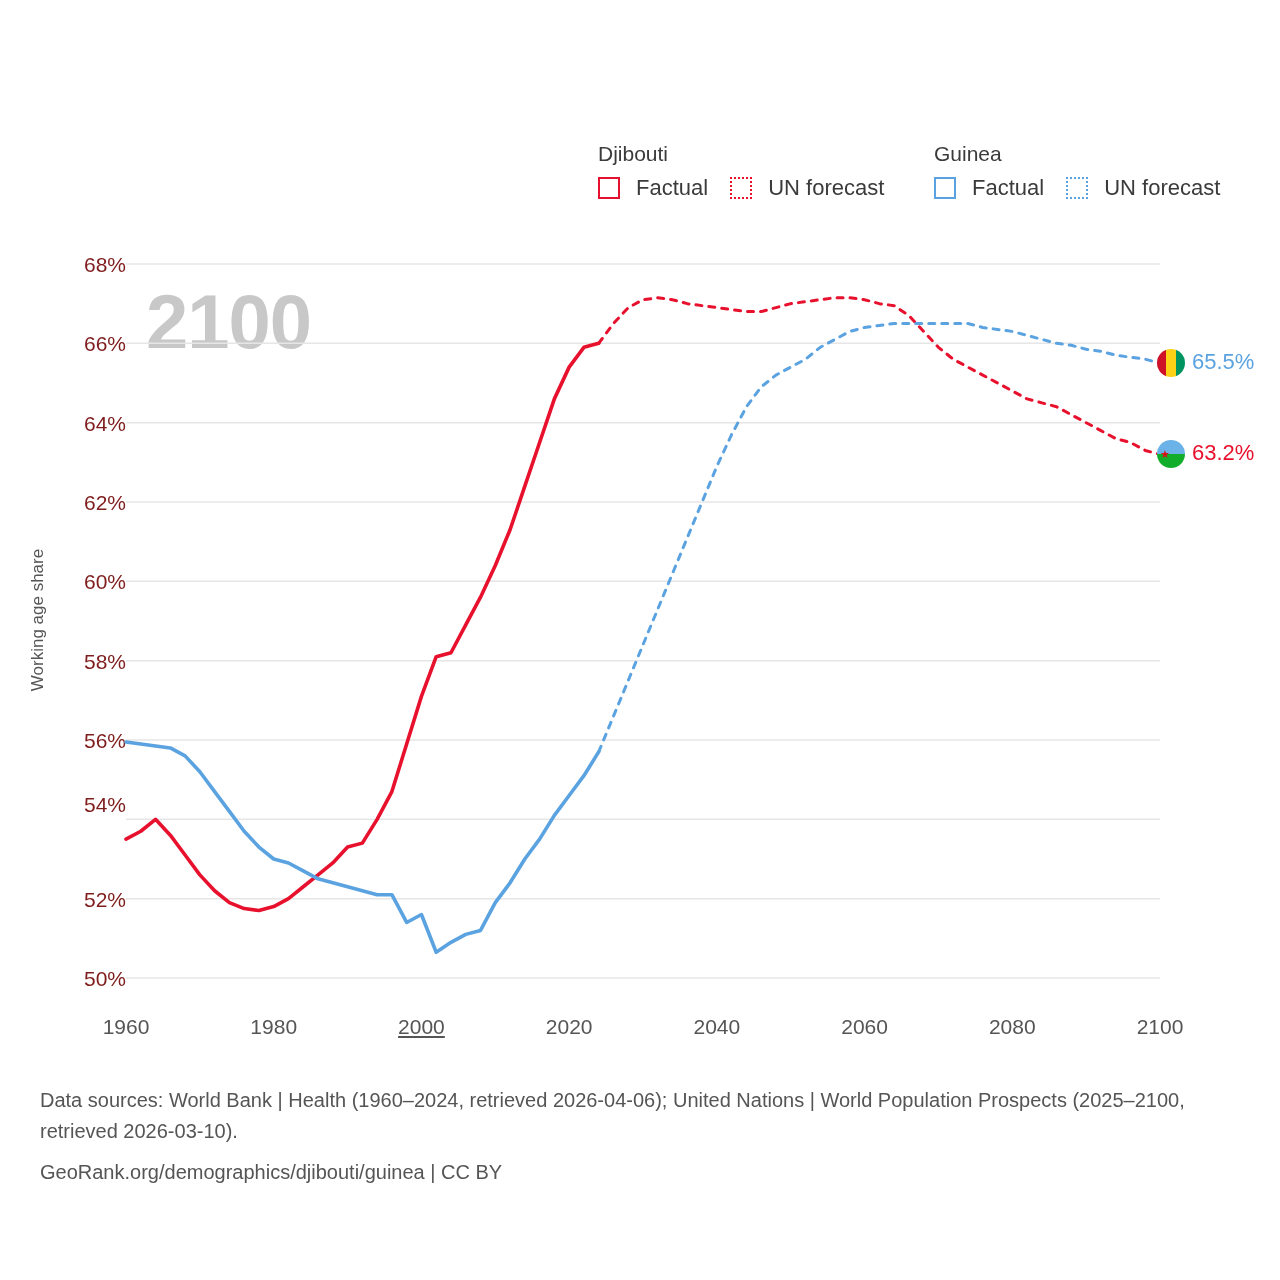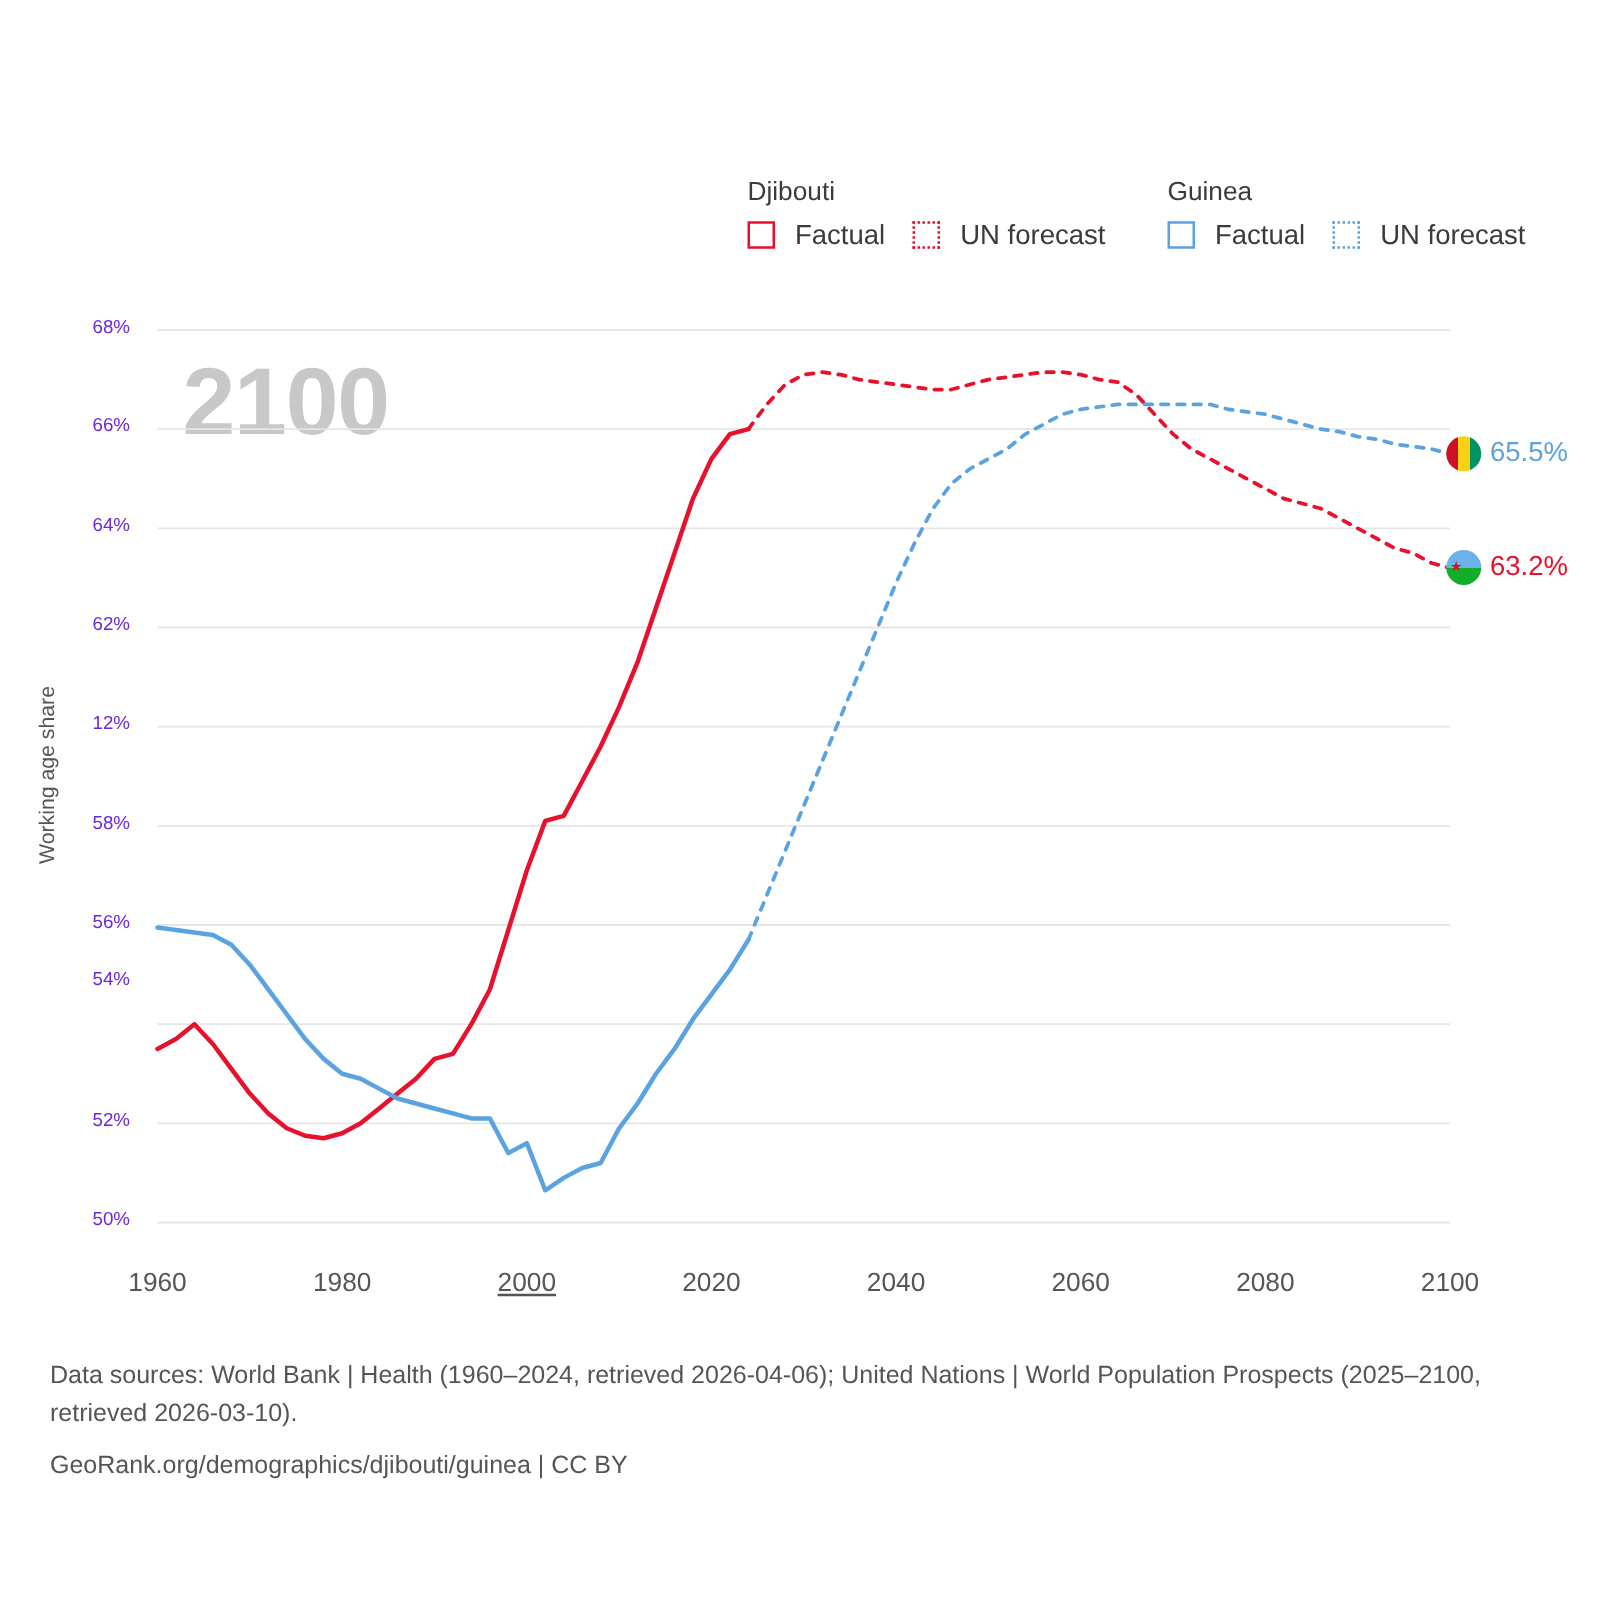--- a/index.html
+++ b/index.html
@@ -99,23 +99,23 @@
     text-align: center;
     font-size: 17px;
     color: #555555;
     transform: rotate(-90deg);
     transform-origin: center center;
   }
   .ytick {
     position: absolute;
     right: 0;
     width: 74px;
-    text-align: center;
-    font-size: 15px;
-    color: #6d28d9;
+    text-align: right;
+    font-size: 21px;
+    color: #7f1d1d;
     transform: translateY(-11px);
   }
   .ytick-holder {
     position: absolute;
     left: 0;
     top: 0;
     width: 126px;
   }
   .xtick {
     position: absolute;
@@ -207,24 +207,24 @@
       </div>
     </div>
   </div>
 
   <div class="plot-wrap">
     <div class="watermark">2100</div>
     <div class="y-axis-label">Working age share</div>
     <div class="ytick-holder" id="ytick-holder">
         <div class="ytick" style="top: 978px;">50%</div>
         <div class="ytick" style="top: 898.667px;">52%</div>
-        <div class="ytick" style="top: 786px;">54%</div>
+        <div class="ytick" style="top: 804px;">54%</div>
         <div class="ytick" style="top: 740px;">56%</div>
         <div class="ytick" style="top: 660.667px;">58%</div>
-        <div class="ytick" style="top: 581.333px;">12%</div>
+        <div class="ytick" style="top: 581.333px;">60%</div>
         <div class="ytick" style="top: 502px;">62%</div>
         <div class="ytick" style="top: 422.667px;">64%</div>
         <div class="ytick" style="top: 343.333px;">66%</div>
         <div class="ytick" style="top: 264px;">68%</div>
       </div>
     <div id="xtick-holder">
         <div class="xtick" style="left: 126px;">1960</div>
         <div class="xtick" style="left: 273.714px;">1980</div>
         <div class="xtick" style="left: 421.429px; text-decoration: underline;">2000</div>
         <div class="xtick" style="left: 569.143px;">2020</div>

